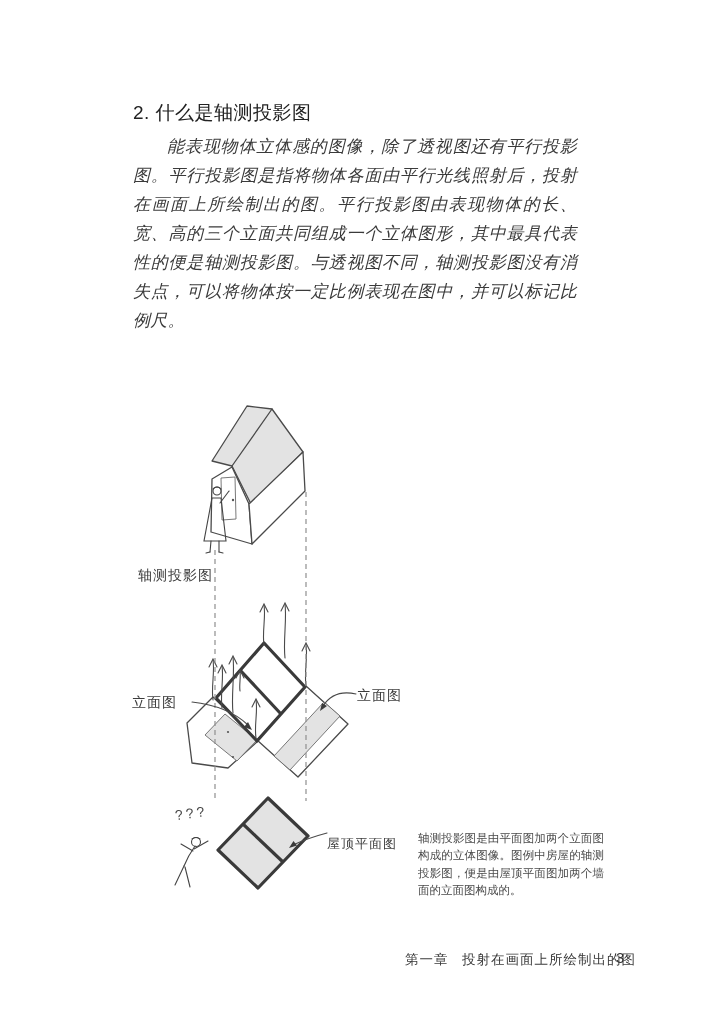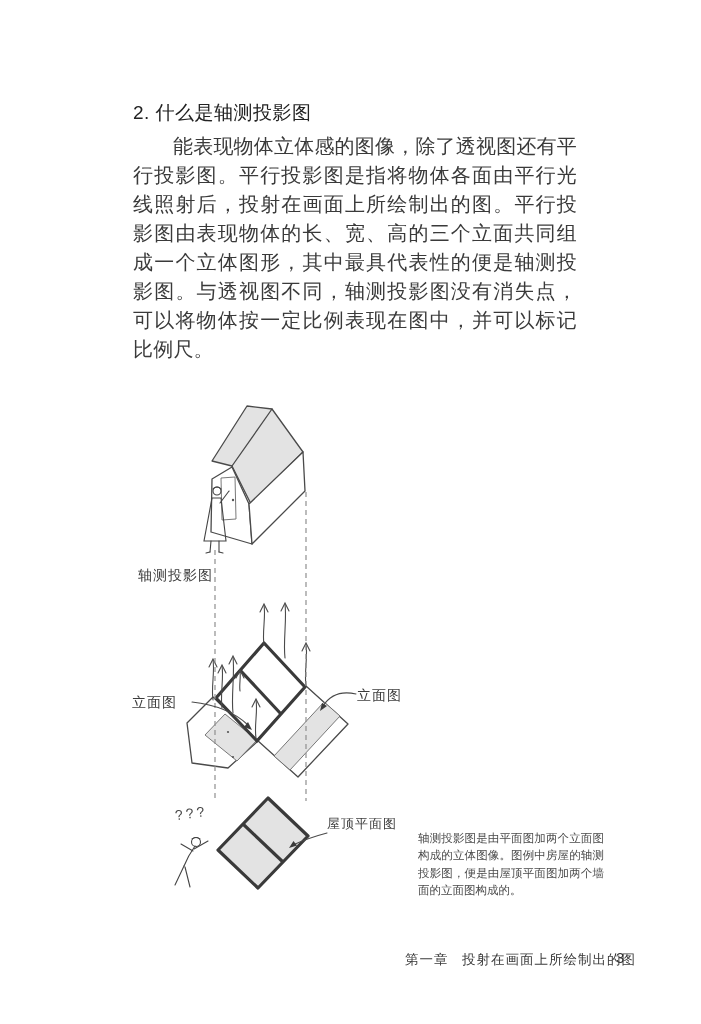--- a/index.html
+++ b/index.html
@@ -10,33 +10,33 @@
     font-family:"Liberation Sans","DejaVu Sans",sans-serif;
     overflow:hidden;
   }
   .heading{
     position:absolute;left:133px;top:101px;
     font-size:19px;line-height:24px;font-weight:normal;
     color:#222222;letter-spacing:0.5px;margin:0;
   }
   .body-par{
     position:absolute;left:133px;top:132px;width:444px;
-    font-size:20px;line-height:29px;color:#3a3a3a;
+    font-size:17px;line-height:29px;color:#3a3a3a;
     text-align:justify;text-justify:inter-ideograph;
-    text-indent:2em;letter-spacing:0.2px;margin:0;
+    text-indent:2em;letter-spacing:0.2px;margin:0;font-style:italic;
   }
   .diagram-svg{position:absolute;left:120px;top:395px;}
   .dlabel{
     position:absolute;color:#3c3c3c;font-size:14px;line-height:16px;
     letter-spacing:1px;white-space:nowrap;
   }
   .lbl-axo{left:138px;top:539px;margin-top:28px;}
   .lbl-elev-l{left:132px;top:694px;}
   .lbl-elev-r{left:357px;top:687px;}
-  .lbl-roof{left:327px;top:816px;font-size:13px;}
+  .lbl-roof{left:327px;top:836px;font-size:13px;}
   .qmarks{
     position:absolute;left:175px;top:805px;
     font-size:14px;color:#4a4a4a;letter-spacing:3px;
     transform:rotate(-8deg);
   }
   .caption{
     position:absolute;left:418px;top:810px;width:186px;
     font-size:11.5px;line-height:17.4px;color:#4a4a4a;
     text-align:justify;text-justify:inter-ideograph;margin-top:20px;
   }

